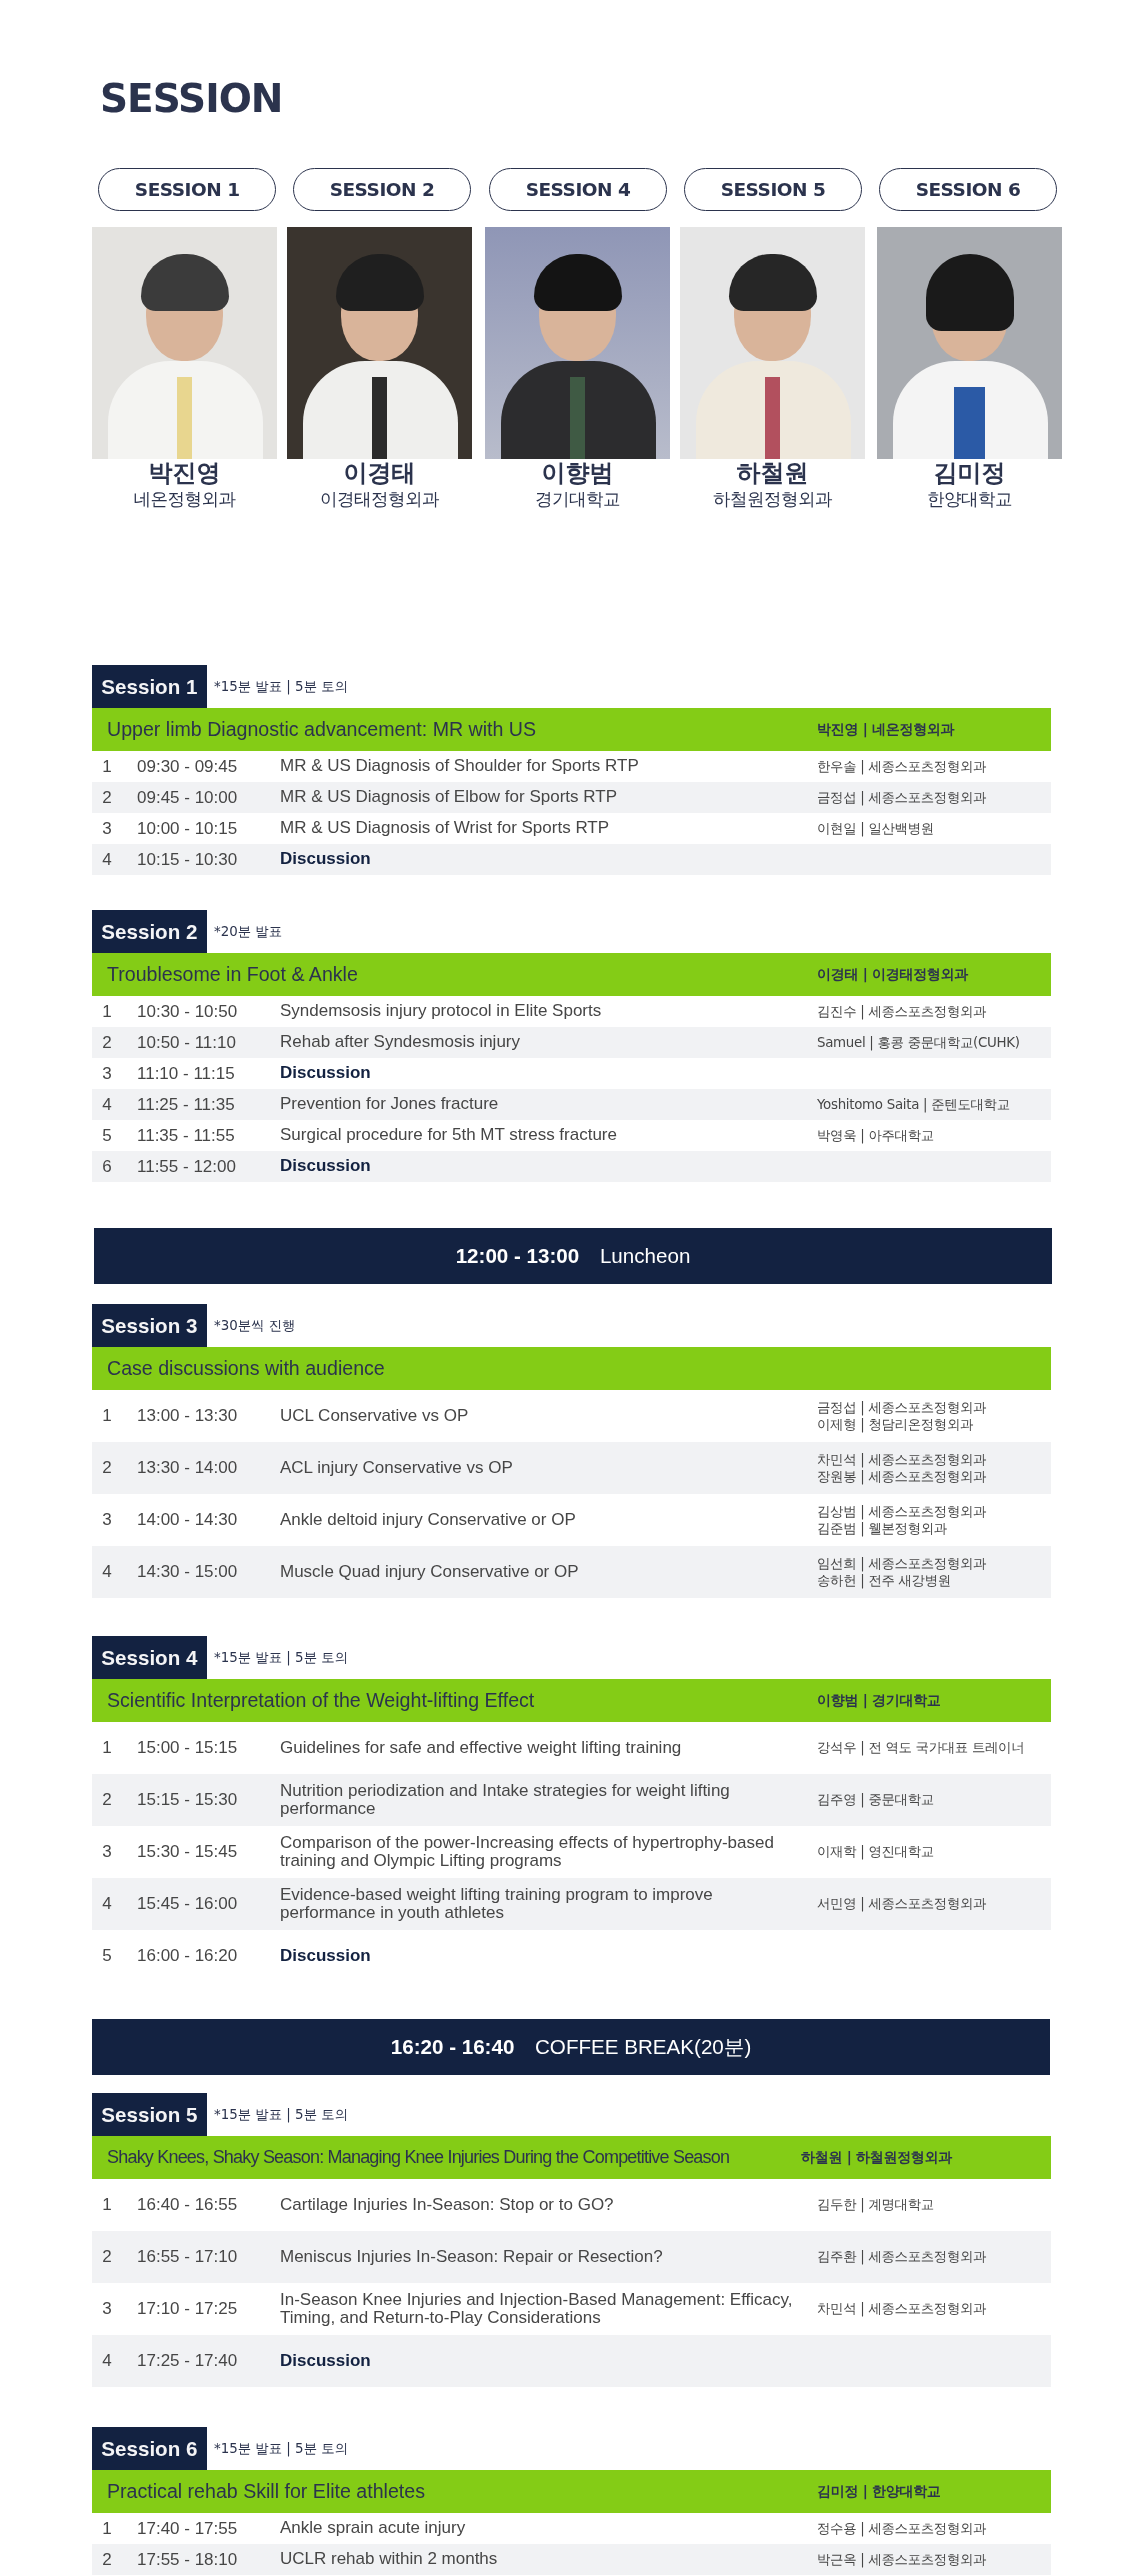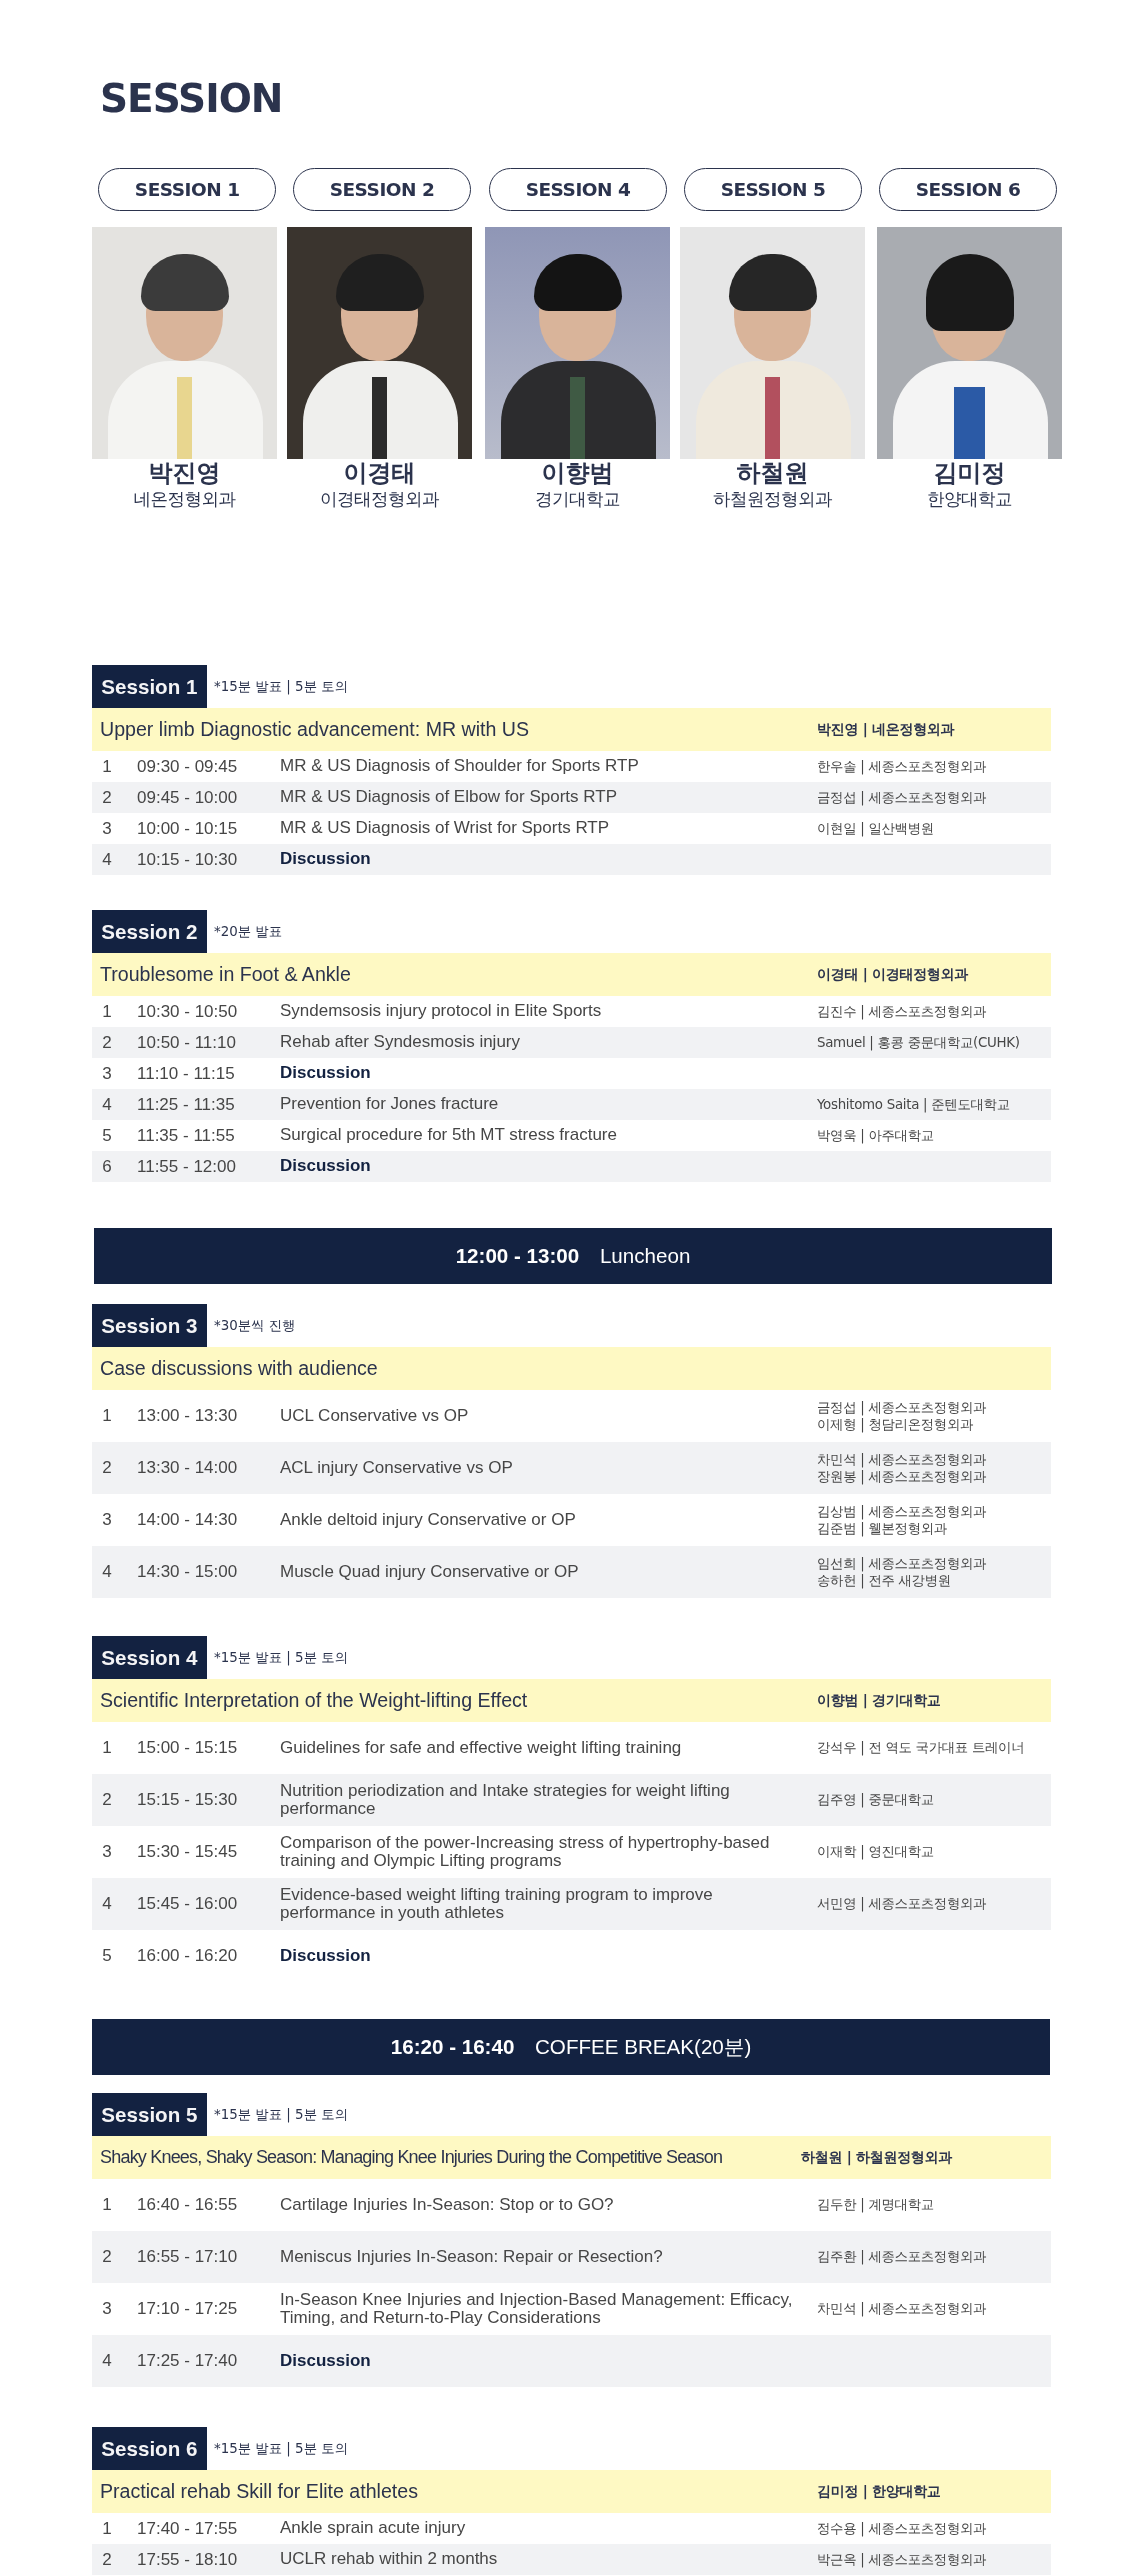--- a/index.html
+++ b/index.html
@@ -18,21 +18,21 @@
   .photo .hair { position: absolute; left: 50%; top: 27px; width: 88px; height: 57px; margin-left: -44px; border-radius: 44px 44px 15.5px 15.5px; background: #2a2a2a; }
   .photo .body { position: absolute; left: 50%; bottom: 0; width: 155px; height: 98px; margin-left: -77px; border-radius: 62px 62px 0 0; }
   .photo .tie { position: absolute; left: 50%; bottom: 0; width: 14.4px; height: 82px; margin-left: -7.2px; }
   .speaker-name { font-family: "DejaVu Sans", sans-serif; font-weight: 700; font-size: 24px; color: #2b334d; line-height: 28px; }
   .speaker-affil { font-family: "DejaVu Sans", sans-serif; font-size: 17.5px; color: #2b334d; line-height: 24px; letter-spacing: -0.5px; }
 
   .session { position: absolute; left: 92px; width: 959px; }
   .session-label-row { display: flex; align-items: flex-end; height: 43px; }
   .session-label { background: #132241; color: #f4f4f6; font-weight: 700; font-size: 20.6px; height: 43px; padding: 0 9.3px; display: flex; align-items: center; }
   .session-note { font-family: "DejaVu Sans", sans-serif; color: #2b334d; font-size: 13.4px; margin-left: 7.2px; align-self: center; }
-  .session-header { background: #fef9c3; height: 43px; display: flex; align-items: center; padding-left: 8px; }
+  .session-header { background: #84cc16; height: 43px; display: flex; align-items: center; padding-left: 15px; }
   .session-title { flex: 1; font-size: 19.6px; color: #2b334d; white-space: nowrap; }
   .session-title.condensed { font-size: 18px; letter-spacing: -0.8px; }
   .session-chair { width: 234px; font-family: "DejaVu Sans", sans-serif; font-weight: 700; font-size: 14px; color: #2b334d; letter-spacing: -0.3px; }
   .row { display: flex; align-items: center; height: 31px; }
   .row.tall { height: 52px; }
   .row:nth-child(even) { background: #f1f2f4; }
   .num { width: 45px; padding-left: 10.3px; font-size: 17px; color: #464646; }
   .time { width: 143px; font-size: 17px; color: #464646; white-space: nowrap; }
   .topic { flex: 1; font-size: 17px; color: #464646; line-height: 18.5px; }
   .topic.discussion { font-weight: 700; color: #132241; }
@@ -265,21 +265,21 @@
       </div>
     <div class="row tall">
         <div class="num">2</div>
         <div class="time">15:15 - 15:30</div>
         <div class="topic" style="padding-right:15.5px">Nutrition periodization and Intake strategies for weight lifting performance</div>
         <div class="speaker-col">김주영 | 중문대학교</div>
       </div>
     <div class="row tall">
         <div class="num">3</div>
         <div class="time">15:30 - 15:45</div>
-        <div class="topic" style="padding-right:5.2px">Comparison of the power-Increasing stress of hypertrophy-based training and Olympic Lifting programs</div>
+        <div class="topic" style="padding-right:5.2px">Comparison of the power-Increasing effects of hypertrophy-based training and Olympic Lifting programs</div>
         <div class="speaker-col">이재학 | 영진대학교</div>
       </div>
     <div class="row tall">
         <div class="num">4</div>
         <div class="time">15:45 - 16:00</div>
         <div class="topic" style="padding-right:77px">Evidence-based weight lifting training program to improve performance in youth athletes</div>
         <div class="speaker-col">서민영 | 세종스포츠정형외과</div>
       </div>
     <div class="row tall" style="background:#fff">
         <div class="num">5</div>

